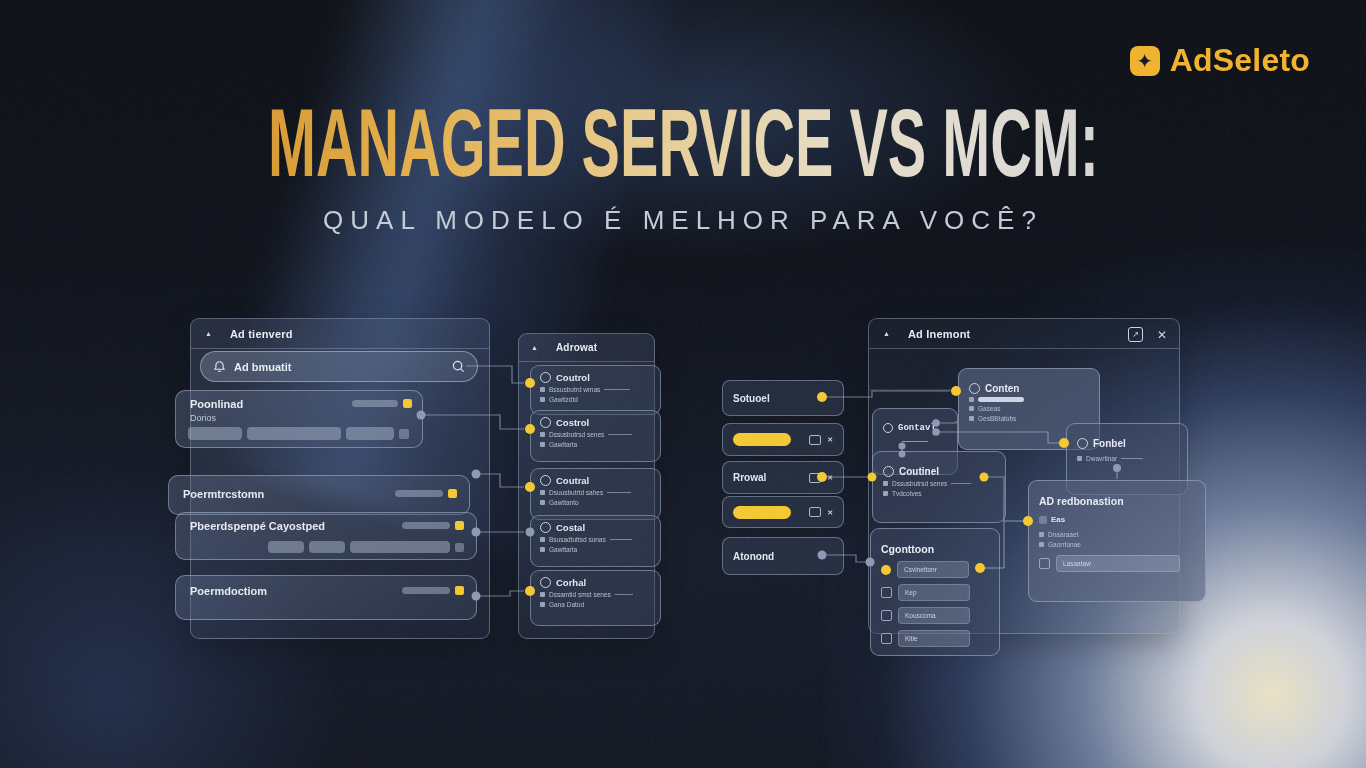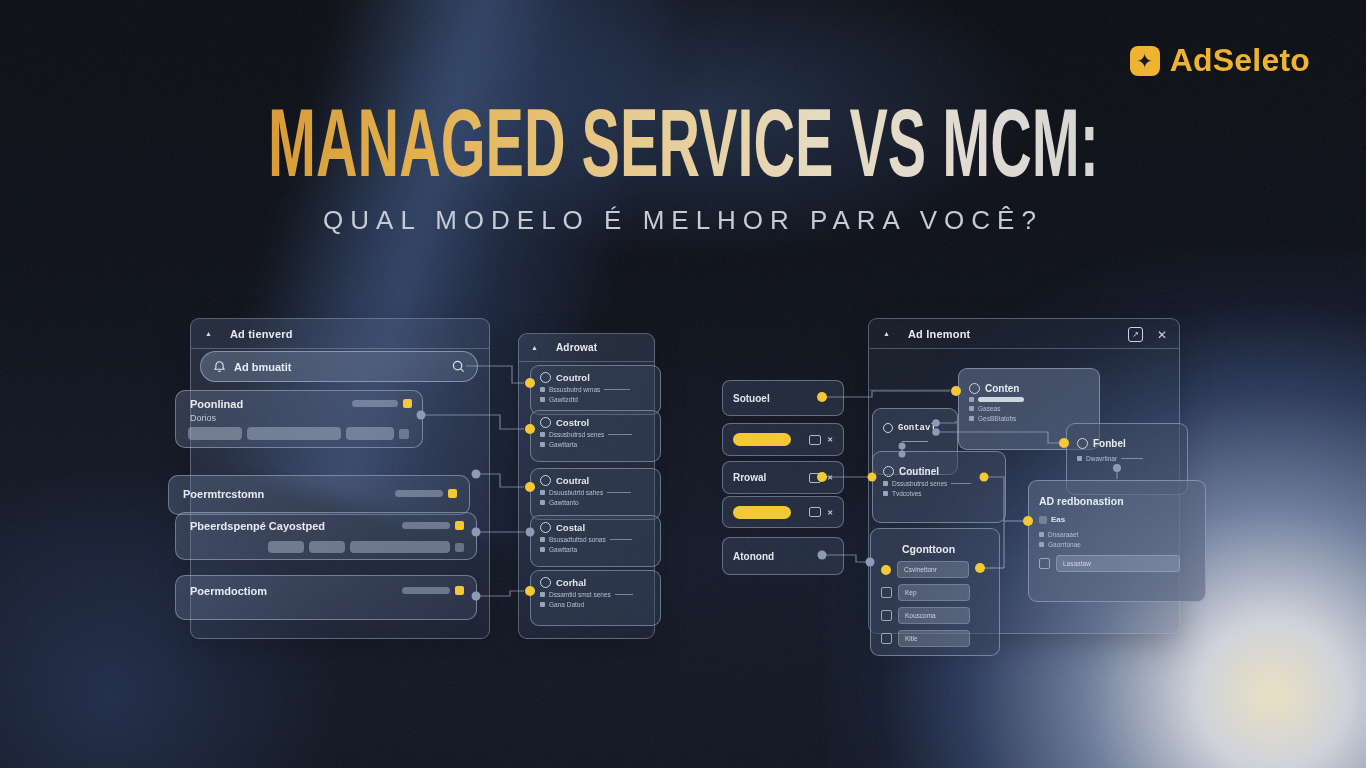--- a/index.html
+++ b/index.html
@@ -359,21 +359,21 @@
       </div>
     <div class="oprow" style="margin-top:7px;">
         <span class="opic-sq"></span>
       <span class="inputpill" style="width:110px;">
           <span>Lasaataw</span>
         </span>
     </div>
   </div>
 
   <div class="node" style="left:870px;top:528px;width:108px;height:98px;background:rgba(60,72,98,.5);">
-    <div class="node-title" style="font-size:10.5px;margin-left:21px;">
+    <div class="node-title" style="font-size:10.5px;">
         <span>Cgonttoon</span>
       </div>
     <div class="oprow">
         <span class="opic-circle"></span>
         <span class="oppill">
           <span>Csvinettonr</span>
         </span>
       </div>
     <div class="oprow">
         <span class="opic-sq"></span>

